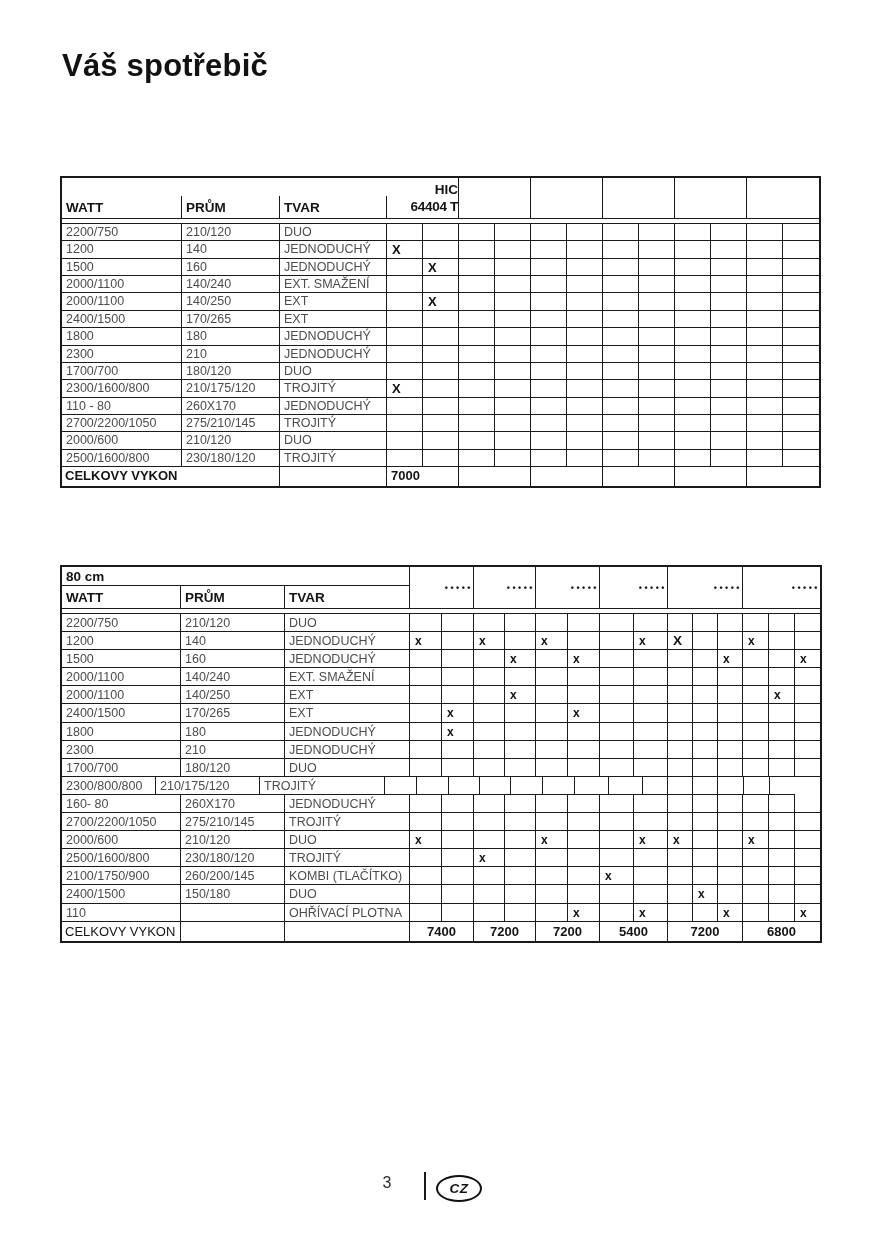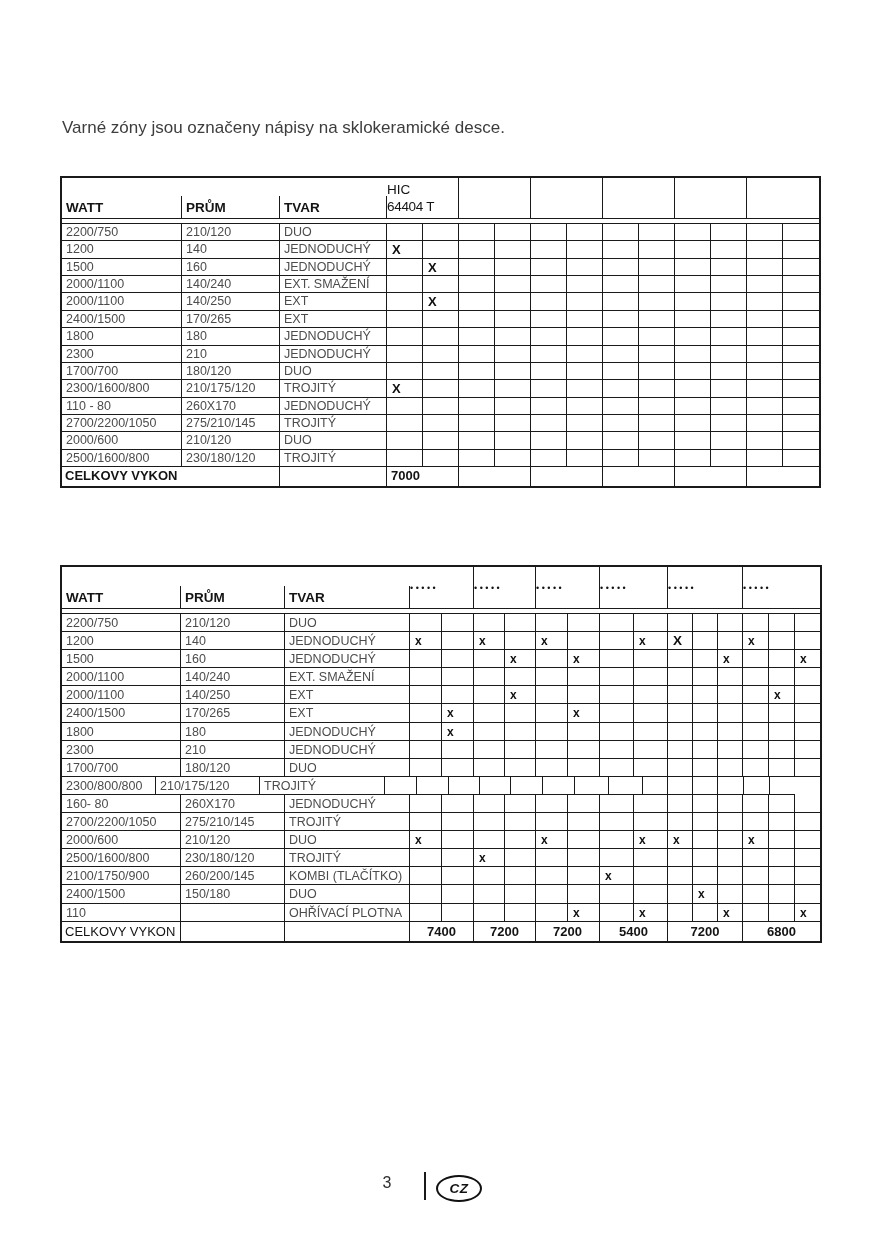--- a/index.html
+++ b/index.html
@@ -10,21 +10,21 @@
   .subtitle{position:absolute;left:62px;top:118px;margin:0;font-size:17px;color:#3d3d3d;}
 
   .tbl{position:absolute;border:2px solid #1a1a1a;box-sizing:border-box;background:#fff;}
   .tbl *{box-sizing:border-box;}
   .hdr{position:relative;width:100%;}
   .hcell{position:absolute;border-right:1.5px solid #1a1a1a;border-bottom:1.5px solid #1a1a1a;
          overflow:hidden;white-space:nowrap;}
   .hcell.last{border-right:none;}
   .size-label{font-weight:bold;font-size:13.5px;color:#141414;padding-left:4px;}
   .col-label{font-weight:bold;font-size:13.5px;color:#141414;padding-left:4px;}
-  .group-head{text-align:left;font-weight:normal;font-size:13.5px;color:#141414;}
+  .group-head{text-align:right;font-weight:bold;font-size:13.5px;color:#141414;}
   .group-head .l1{margin-top:3px;line-height:17px;}
   .group-head .l2{line-height:17px;letter-spacing:-0.3px;}
   .dots{font-size:9px;letter-spacing:2.5px;color:#141414;display:block;}
   .gapstrip{width:100%;border-bottom:1.5px solid #1a1a1a;}
 
   .row{display:flex;width:100%;}
   .cell{border-right:1.5px solid #1a1a1a;border-bottom:1.5px solid #1a1a1a;
         overflow:hidden;white-space:nowrap;flex:0 0 auto;}
   .cell.last{border-right:none;}
   .lbl{font-size:12.5px;color:#4c4c4c;padding-left:4px;}
@@ -43,21 +43,21 @@
          font-size:16px;color:#2e2e2e;}
   .vline{position:absolute;left:424px;top:0;width:2px;height:28px;background:#1a1a1a;}
   .cz-oval{position:absolute;left:436px;top:3px;width:42px;height:23px;border:2.2px solid #111;
            border-radius:50%;display:flex;align-items:center;justify-content:center;}
   .cz-oval span{font-weight:bold;font-style:italic;font-size:13.5px;color:#111;letter-spacing:.5px;}
 </style>
 </head>
 <body>
 
 <div class="page">
-  <p class="subtitle">Varné zóny jsou označeny nápisy na sklokeramické desce.</p>
+  <h1 class="title">Váš spotřebič</h1>
 
   <div id="tbl60" class="tbl t60" style="left: 60px; top: 176px; width: 761px;">
       <div class="hdr" style="height: 41px;">
         <div class="hcell col-label" style="width: 120px; height: 23px; line-height: 23px; left: 0px; top: 18px;">WATT</div>
         <div class="hcell col-label" style="width: 98px; height: 23px; line-height: 23px; left: 120px; top: 18px;">PRŮM</div>
         <div class="hcell col-label" style="width: 107px; height: 23px; line-height: 23px; left: 218px; top: 18px;">TVAR</div>
         <div class="hcell group-head" style="width: 72px; height: 41px; line-height: normal; left: 325px; top: 0px;">
           <div class="l1">HIC</div>
           <div class="l2">64404 T</div>
         </div>
@@ -327,20 +327,21 @@
         <div class="cell total-val leftal" style="width: 72px; height: 18.5px; line-height: 18.5px;">7000</div>
         <div class="cell total-val leftal" style="width: 72px; height: 18.5px; line-height: 18.5px;"></div>
         <div class="cell total-val leftal" style="width: 72px; height: 18.5px; line-height: 18.5px;"></div>
         <div class="cell total-val leftal" style="width: 72px; height: 18.5px; line-height: 18.5px;"></div>
         <div class="cell total-val leftal" style="width: 72px; height: 18.5px; line-height: 18.5px;"></div>
         <div class="cell total-val leftal last" style="width: 72px; height: 18.5px; line-height: 18.5px;"></div>
       </div>
     </div>
   <div id="tbl80" class="tbl t80" style="left: 60px; top: 565px; width: 762px;">
       <div class="hdr" style="height: 42px;">
+        <div class="hcell size-label" style="width: 348px; height: 19px; line-height: 19px; left: 0px; top: 0px; border-bottom: 1.5px solid rgb(26, 26, 26);">80 cm</div>
         <div class="hcell col-label" style="width: 119px; height: 23px; line-height: 23px; left: 0px; top: 19px;">WATT</div>
         <div class="hcell col-label" style="width: 104px; height: 23px; line-height: 23px; left: 119px; top: 19px;">PRŮM</div>
         <div class="hcell col-label" style="width: 125px; height: 23px; line-height: 23px; left: 223px; top: 19px;">TVAR</div>
         <div class="hcell group-head" style="width: 64px; height: 42px; line-height: normal; left: 348px; top: 0px;">
           <span class="dots" style="line-height: 42px;">•••••</span>
         </div>
         <div class="hcell group-head" style="width: 62px; height: 42px; line-height: normal; left: 412px; top: 0px;">
           <span class="dots" style="line-height: 42px;">•••••</span>
         </div>
         <div class="hcell group-head" style="width: 64px; height: 42px; line-height: normal; left: 474px; top: 0px;">

